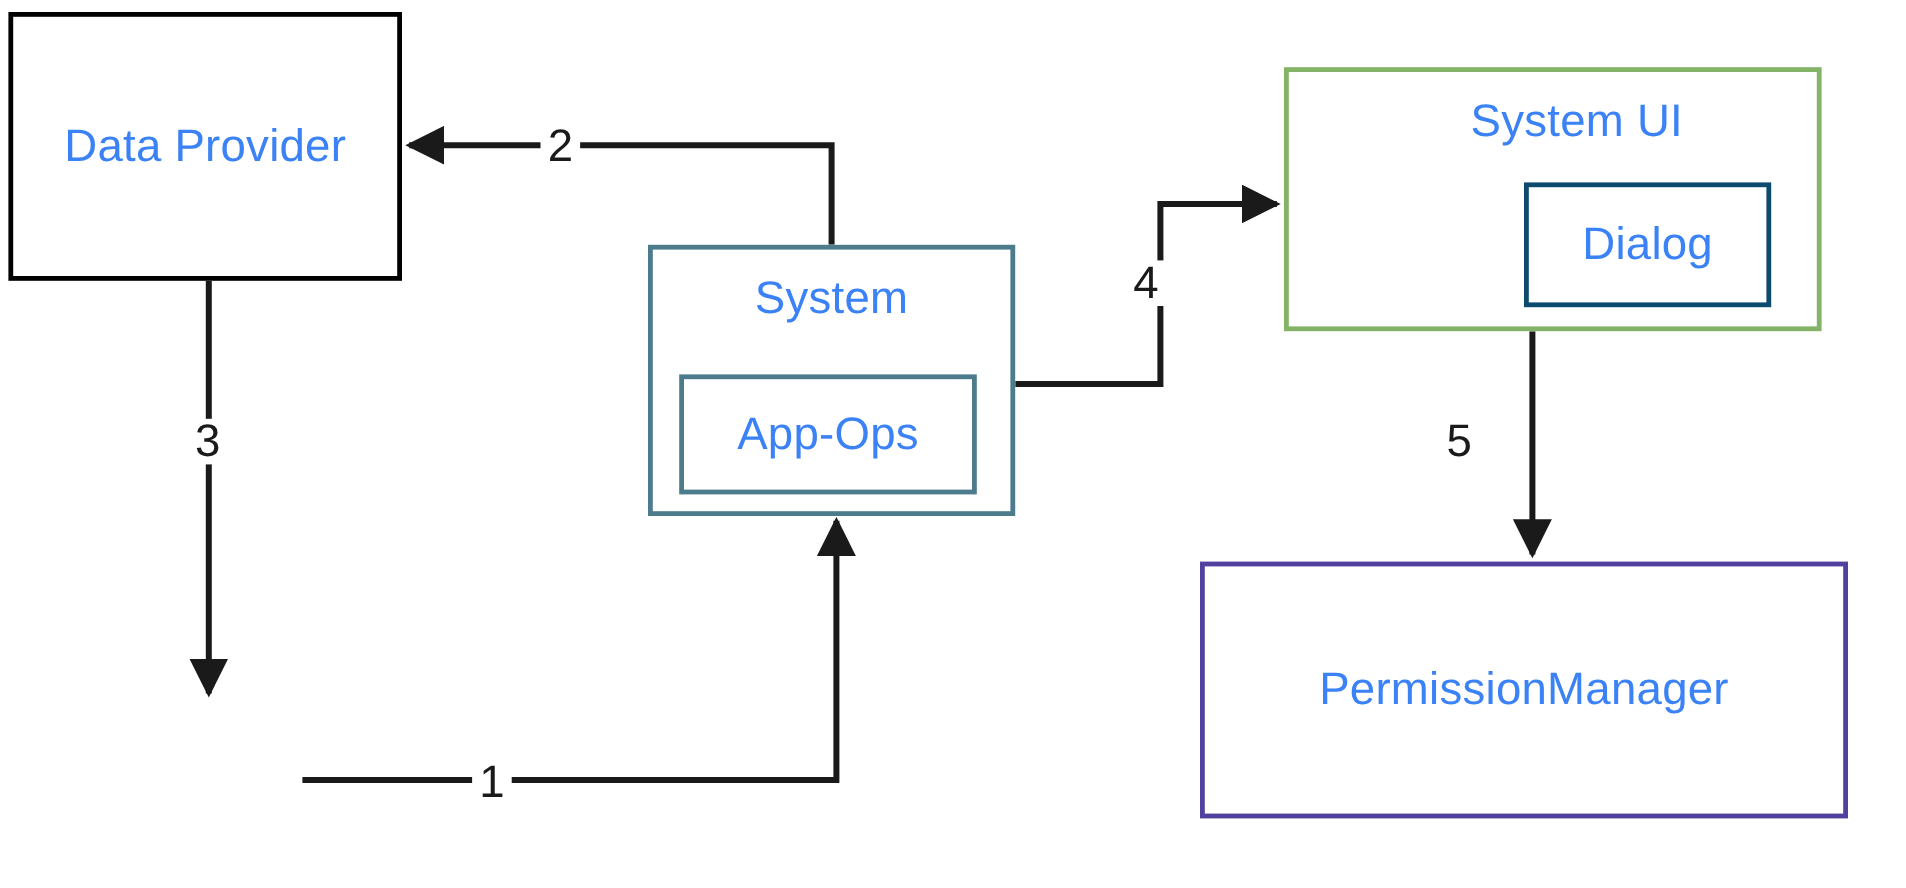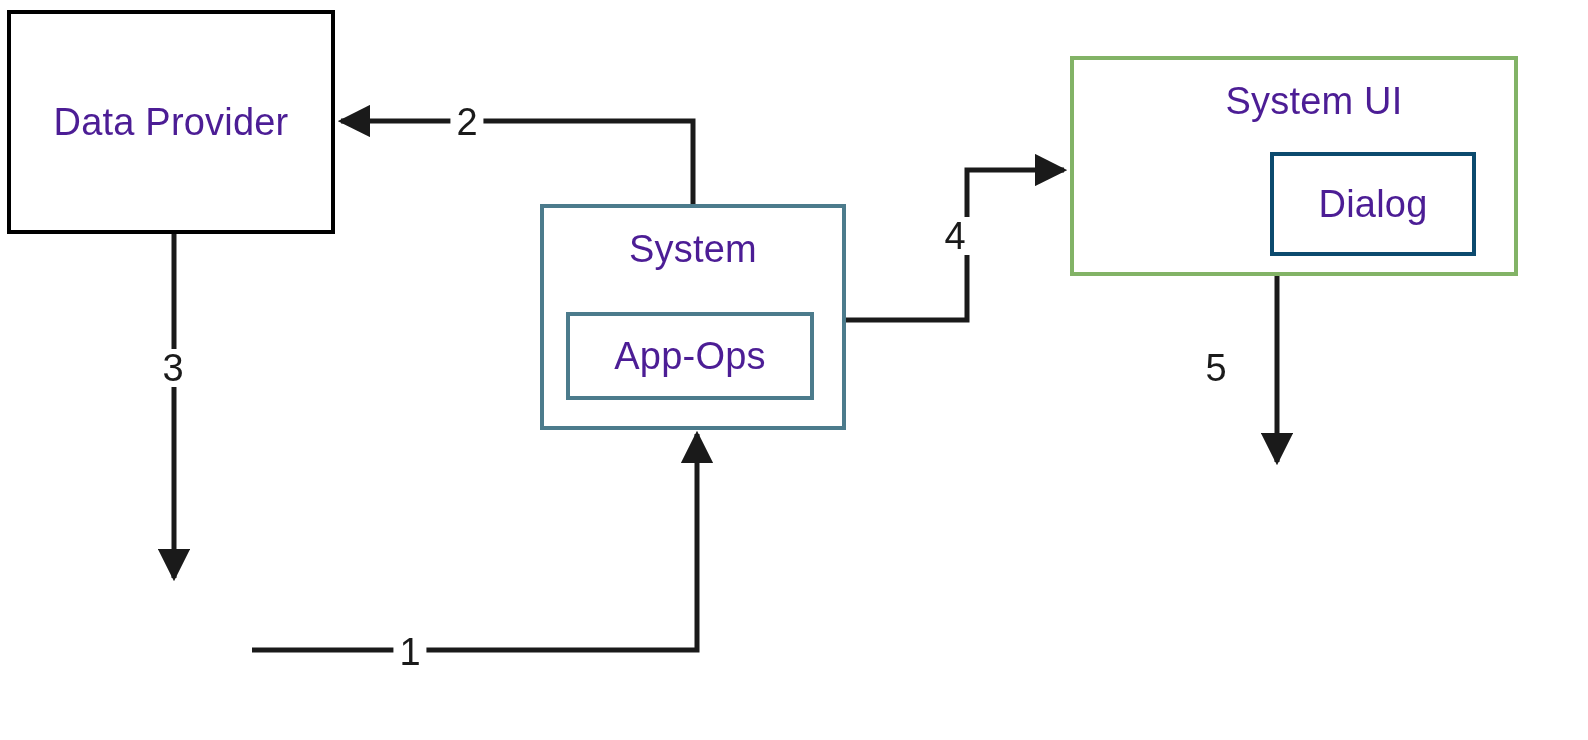--- a/index.html
+++ b/index.html
@@ -28,21 +28,21 @@
   .node {
     position: absolute;
     box-sizing: border-box;
     background: #ffffff;
     display: flex;
     justify-content: center;
     align-items: center;
   }
   .node-label {
     font-size: 38px;
-    color: #4c1d95;
+    color: #3b82f6;
     line-height: 1;
     white-space: nowrap;
     letter-spacing: 0.2px;
     text-align: center;
   }
   
   .node.container {
     align-items: flex-start;
     justify-content: center;
   }
@@ -52,21 +52,21 @@
 
   #node-data-provider {
     left: 7px;  top: 10px;  width: 328px;  height: 224px;
     border: 4px solid #000000;
   }
   #node-system {
     left: 540px; top: 204px; width: 306px; height: 226px;
     border: 4px solid #4c7b8c;
   }
   #node-app-ops {
-    left: 566px; top: 312px; width: 248px; height: 88px;
+    left: 566px; top: 312px; width: 248px; height: 100px;
     border: 4px solid #4c7b8c;
   }
   #node-system-ui {
     left: 1070px; top: 56px; width: 448px; height: 220px;
     border: 4px solid #82b366;
     padding-left: 40px;
   }
   #node-dialog {
     left: 1270px; top: 152px; width: 206px; height: 104px;
     border: 4px solid #0c4a6e;
@@ -137,20 +137,23 @@
   </div>
 
   <div class="node container" id="node-system-ui">
     <span class="node-label">System UI</span>
   </div>
 
   <div class="node" id="node-dialog">
     <span class="node-label">Dialog</span>
   </div>
 
+  <div class="node" id="node-permission-manager">
+    <span class="node-label">PermissionManager</span>
+  </div>
 
 
   <div class="edge-label" style="left:410px; top:652px;">1</div>
   <div class="edge-label" style="left:467px; top:122px;">2</div>
   <div class="edge-label" style="left:173px; top:368px;">3</div>
   <div class="edge-label" style="left:955px; top:236px;">4</div>
   <div class="edge-label" style="left:1216px; top:368px;">5</div>
 
 </div>
 

